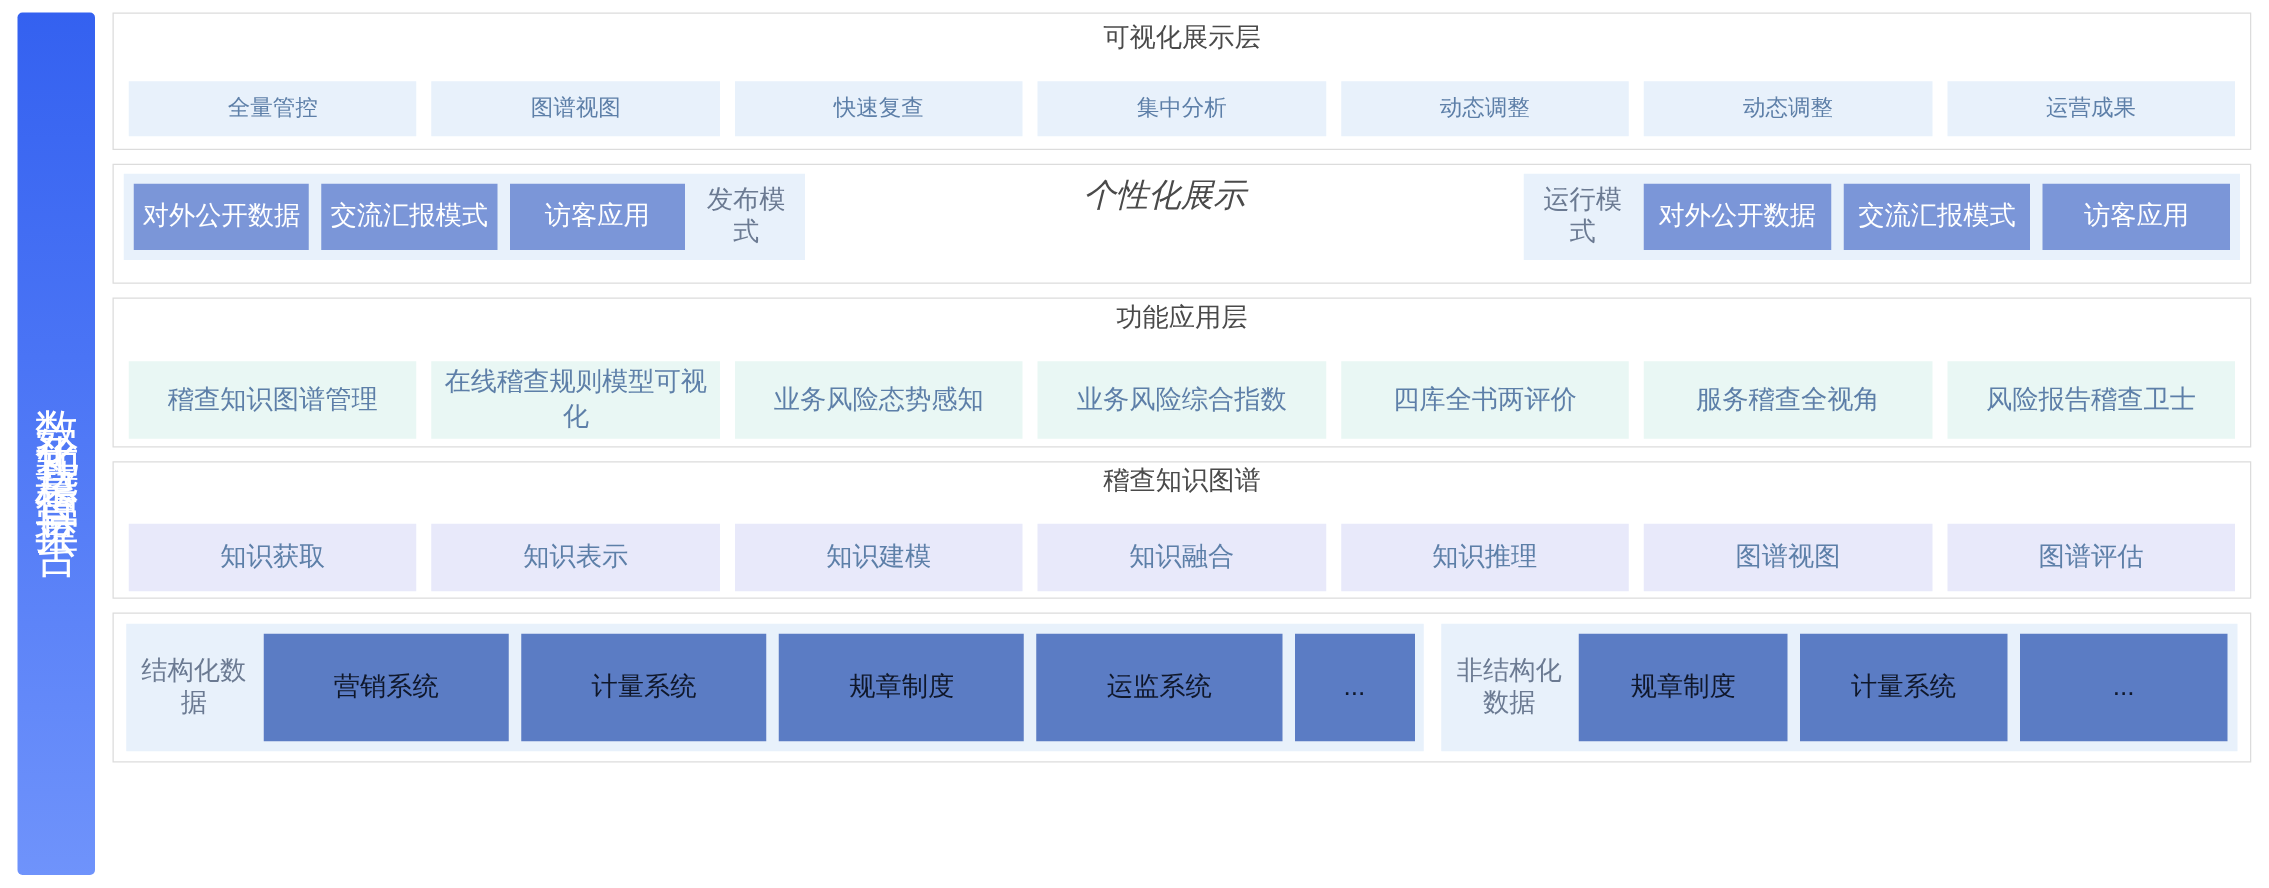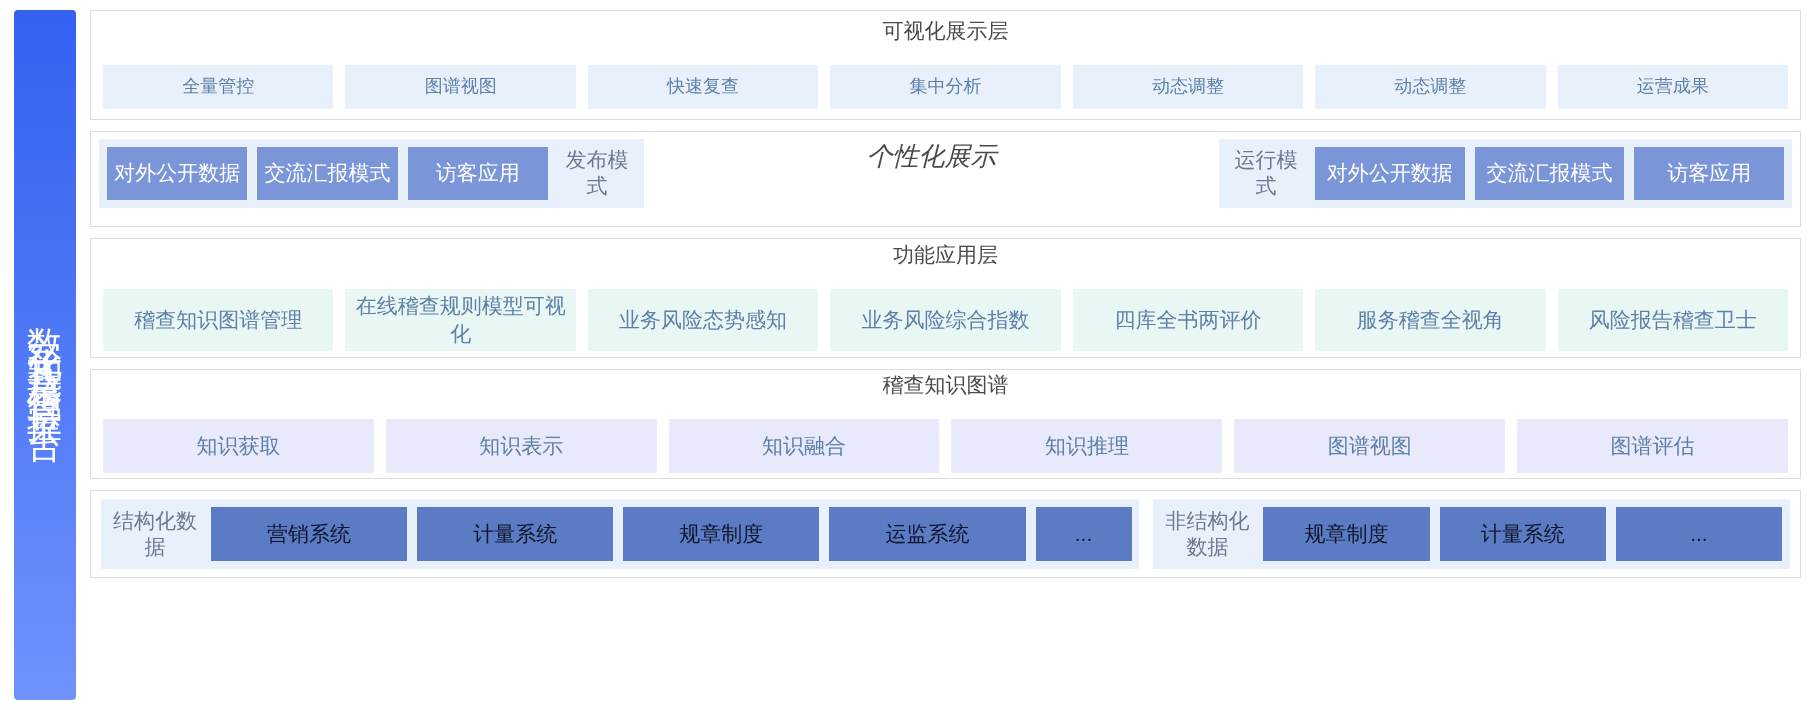--- a/index.html
+++ b/index.html
@@ -143,21 +143,21 @@
   
   .p4{height:110px;}
   .p4 .cell{
     background:#e8e9fa;
     color:#5d7fa8;
     font-size:21px;
     height:54px;
   }
 
   
-  .p5{height:88px;padding:8px 10px;flex-direction:row;align-items:stretch;gap:14px;}
+  .p5{height:120px;padding:8px 10px;flex-direction:row;align-items:stretch;gap:14px;}
   .dgroup{
     background:#e8f1fb;
     display:flex;
     align-items:stretch;
     gap:10px;
     padding:8px 8px;
     box-sizing:border-box;
   }
   .dgroup.structured{flex:1 1 62%;}
   .dgroup.unstructured{flex:1 1 38%;}
@@ -237,20 +237,21 @@
         <div class="cell">服务稽查全视角</div>
         <div class="cell">风险报告稽查卫士</div>
       </div>
     </div>
 
     <div class="panel p4">
       <div class="panel-title">稽查知识图谱</div>
       <div class="row">
         <div class="cell">知识获取</div>
         <div class="cell">知识表示</div>
+        <div class="cell">知识建模</div>
         <div class="cell">知识融合</div>
         <div class="cell">知识推理</div>
         <div class="cell">图谱视图</div>
         <div class="cell">图谱评估</div>
       </div>
     </div>
 
     <div class="panel p5">
       <div class="dgroup structured">
         <div class="d-label">结构化数据</div>

